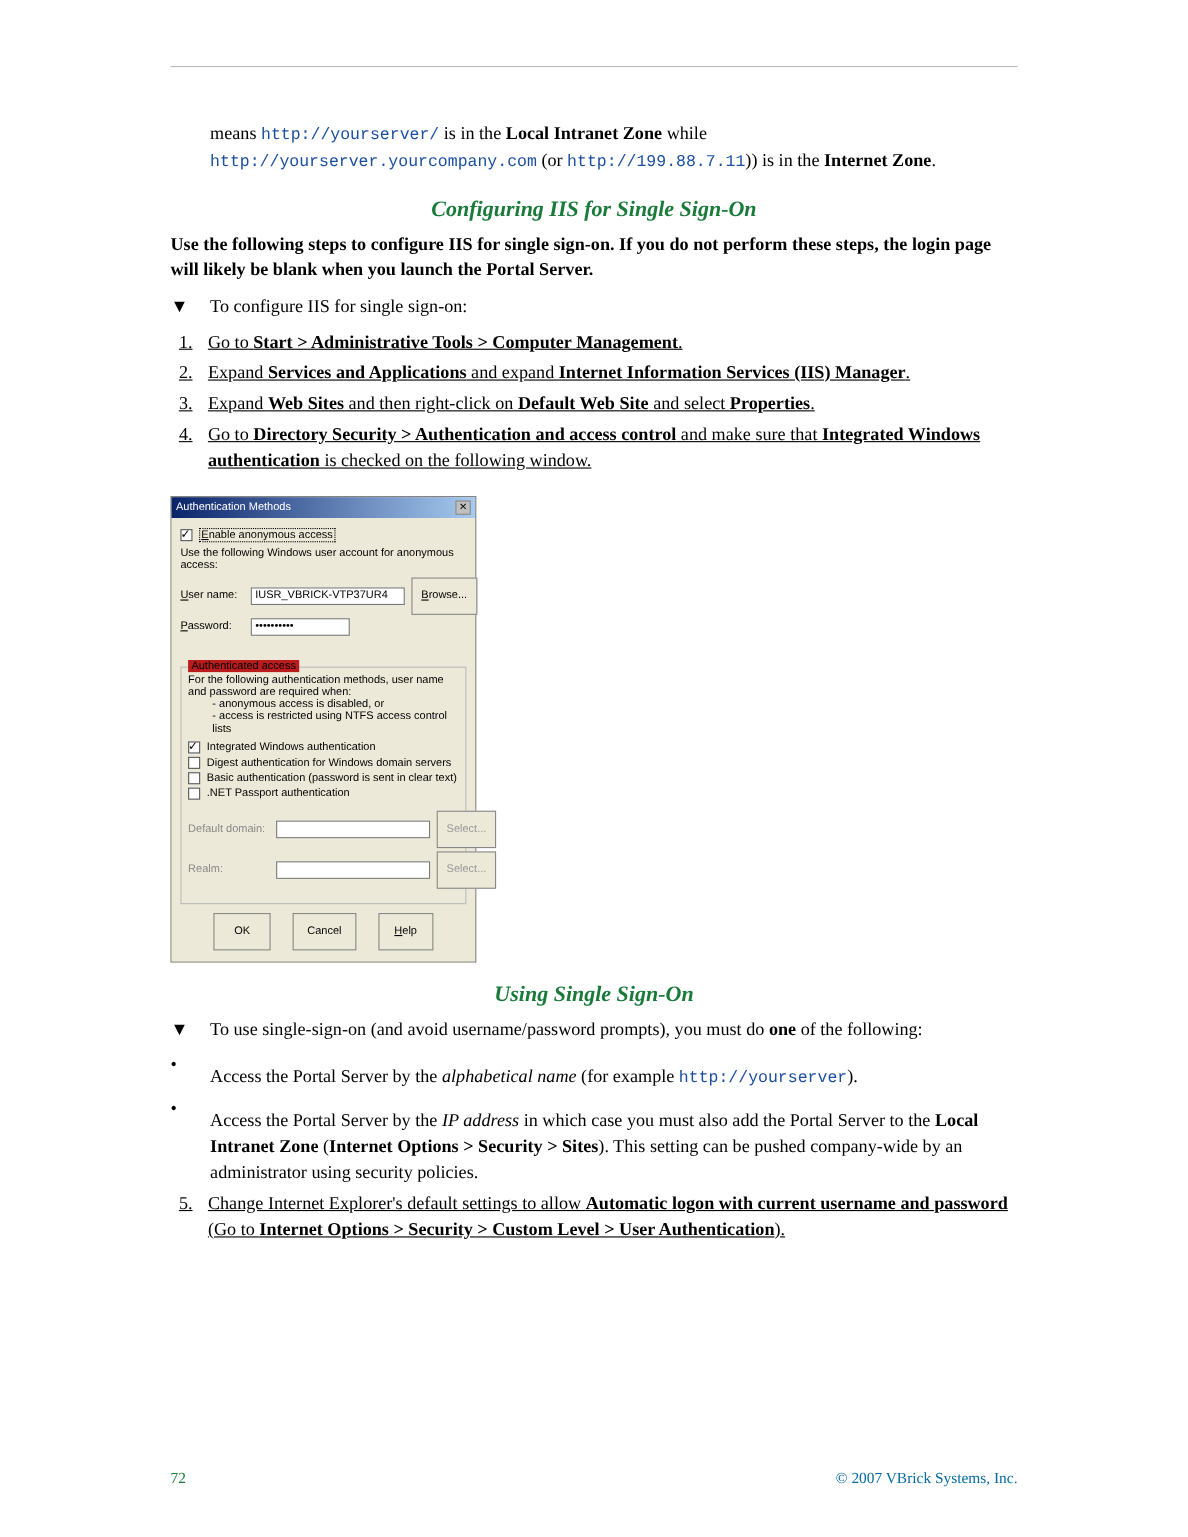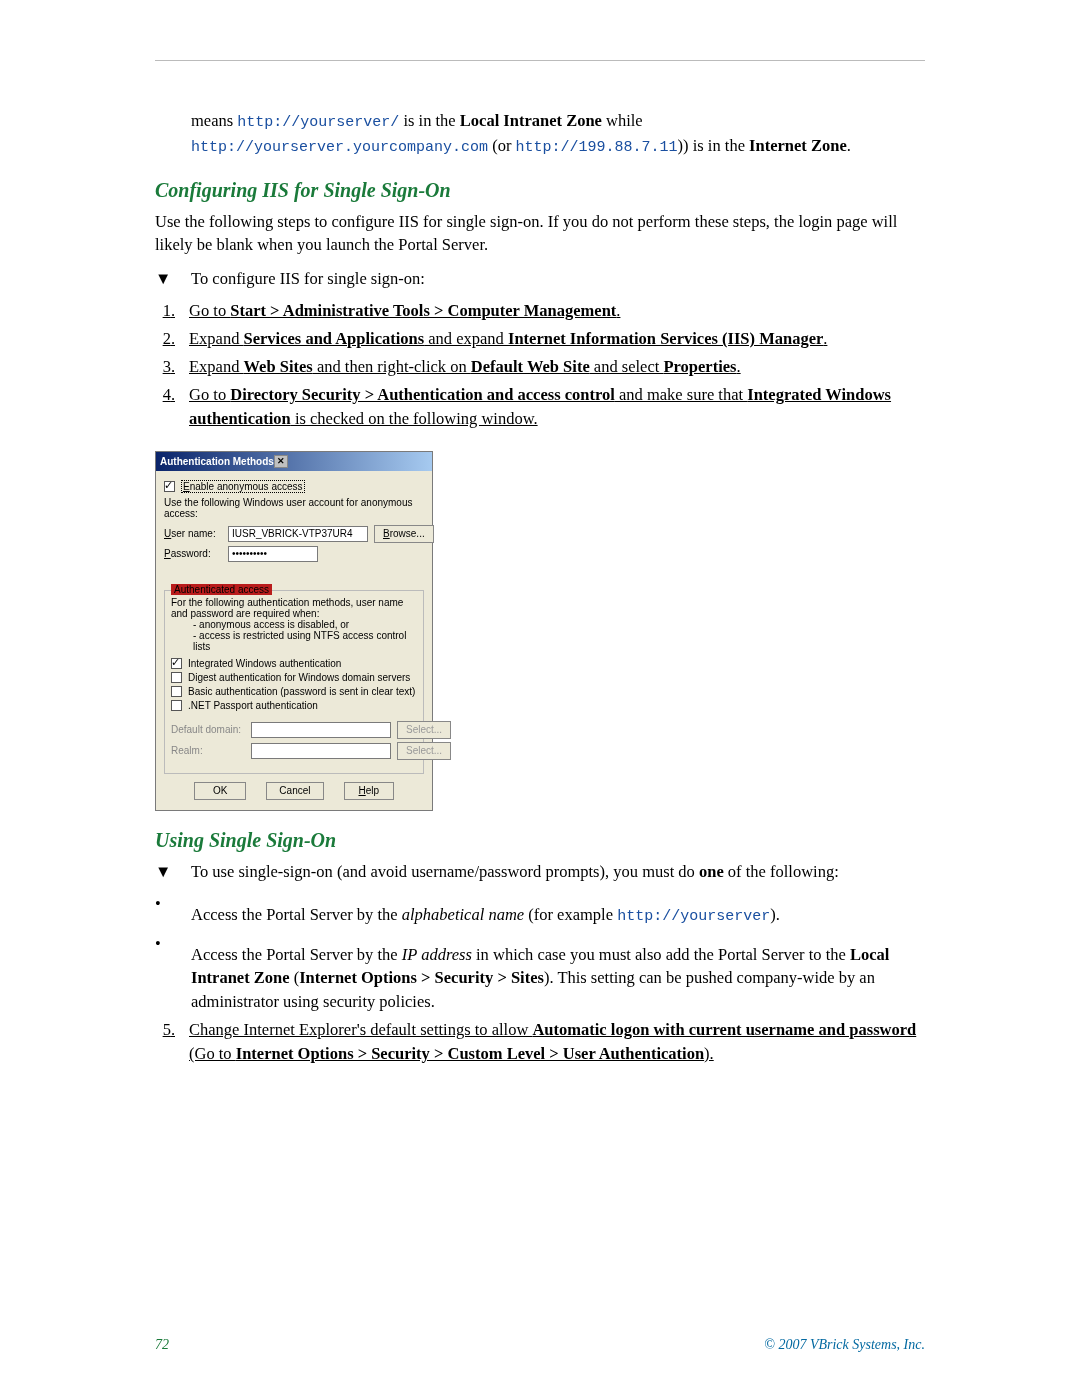--- a/index.html
+++ b/index.html
@@ -32,25 +32,27 @@
     color: #1a4fa0;
   }
   .bold { font-weight: bold; }
   h2.section {
     font-family: Georgia, serif;
     font-style: italic;
     font-weight: bold;
     color: #1a7a3a;
     font-size: 20px;
     margin: 18px 0 8px 0;
+    text-align: center;
   }
   .body-para {
     font-size: 16.5px;
     line-height: 1.45;
     margin-bottom: 10px;
+    font-weight: bold;
   }
   .arrow-line {
     display: flex;
     gap: 18px;
     margin: 8px 0 8px 0;
     font-size: 16.5px;
     line-height: 1.45;
     align-items: flex-start;
   }
   .arrow-line .marker { width: 18px; flex-shrink:0; }
@@ -80,53 +82,53 @@
     margin: 20px 0 10px 0;
     width: 278px;
     font-family: Tahoma, Arial, sans-serif;
     font-size: 10px;
     border: 1px solid #7a7a7a;
     background: #ece9d8;
   }
   .titlebar {
     background: linear-gradient(to right, #0a246a, #a6caf0);
     color: #fff;
-    font-weight: bold;
+    font-weight: normal;
     padding: 3px 4px;
     display:flex;
-    justify-content: flex-start;
+    justify-content: space-between;
     align-items:center;
   }
   .titlebar .x {
     background:#c0c0c0;
     color:#000;
     border:1px solid #888;
     width:14px;height:13px;
     display:flex;align-items:center;justify-content:center;
     font-size:9px;line-height:1;
     font-family: Arial, sans-serif;
   }
   .dlg-body { padding: 6px 8px 10px 8px; background:#ece9d8; }
   .row { display:flex; align-items:center; gap:6px; margin:3px 0; }
   .chk { width:11px;height:11px;border:1px solid #555;background:#fff;display:inline-block;flex-shrink:0;position:relative;}
   .chk.checked::after{content:"✓";position:absolute;top:-3px;left:-1px;font-size:11px;color:#000;}
   .underline-first::first-letter { text-decoration: underline; }
   .dlg-label{min-width:58px;}
   .dlg-input{border:1px solid #7a7a7a;background:#fff;padding:1px 3px;height:16px;flex:1;font-family:inherit;font-size:10px;}
-  .dlg-btn{border:1px solid #888;background:#ece9d8;padding:1px 8px;height:18px;font-family:inherit;font-size:10px;cursor:default;}
+  .dlg-btn{border:1px solid #888;background:#ece9d8;padding:1px 8px;height:34px;font-family:inherit;font-size:10px;cursor:default;}
   .dlg-btn.disabled{color:#999;}
   .fieldset{border:1px solid #bbb;margin-top:28px;padding:6px 6px 10px 6px;position:relative;}
   .fieldset .legend{position:absolute;top:-7px;left:6px;background:#b91c1c;padding:0 3px;}
   .sub{margin-left:22px;}
   .dlg-buttons{display:flex;justify-content:center;gap:20px;margin-top:8px;}
   .bullets{list-style:none;margin-left:0;}
   .bullets li{display:flex;gap:18px;font-size:16.5px;line-height:1.45;margin:4px 0;align-items:flex-start;}
   .bullets li .bm{width:18px;flex-shrink:0;text-align:left;}
   .bullets li .txt{flex:1;margin-top:11px;}
-  .footer{position:absolute;bottom:44px;left:155px;right:155px;display:flex;justify-content:space-between;font-size:14px;font-style:italic;}
+  .footer{position:absolute;bottom:44px;left:155px;right:155px;display:flex;justify-content:space-between;font-size:14px;}
   .footer .pg{color:#1a7a3a;}
   .footer .cp{color:#0369a1;}
   .italic{font-style:italic;}
 </style>
 </head>
 <body>
 
 <div class="page">
   <div class="rule"></div>
 

